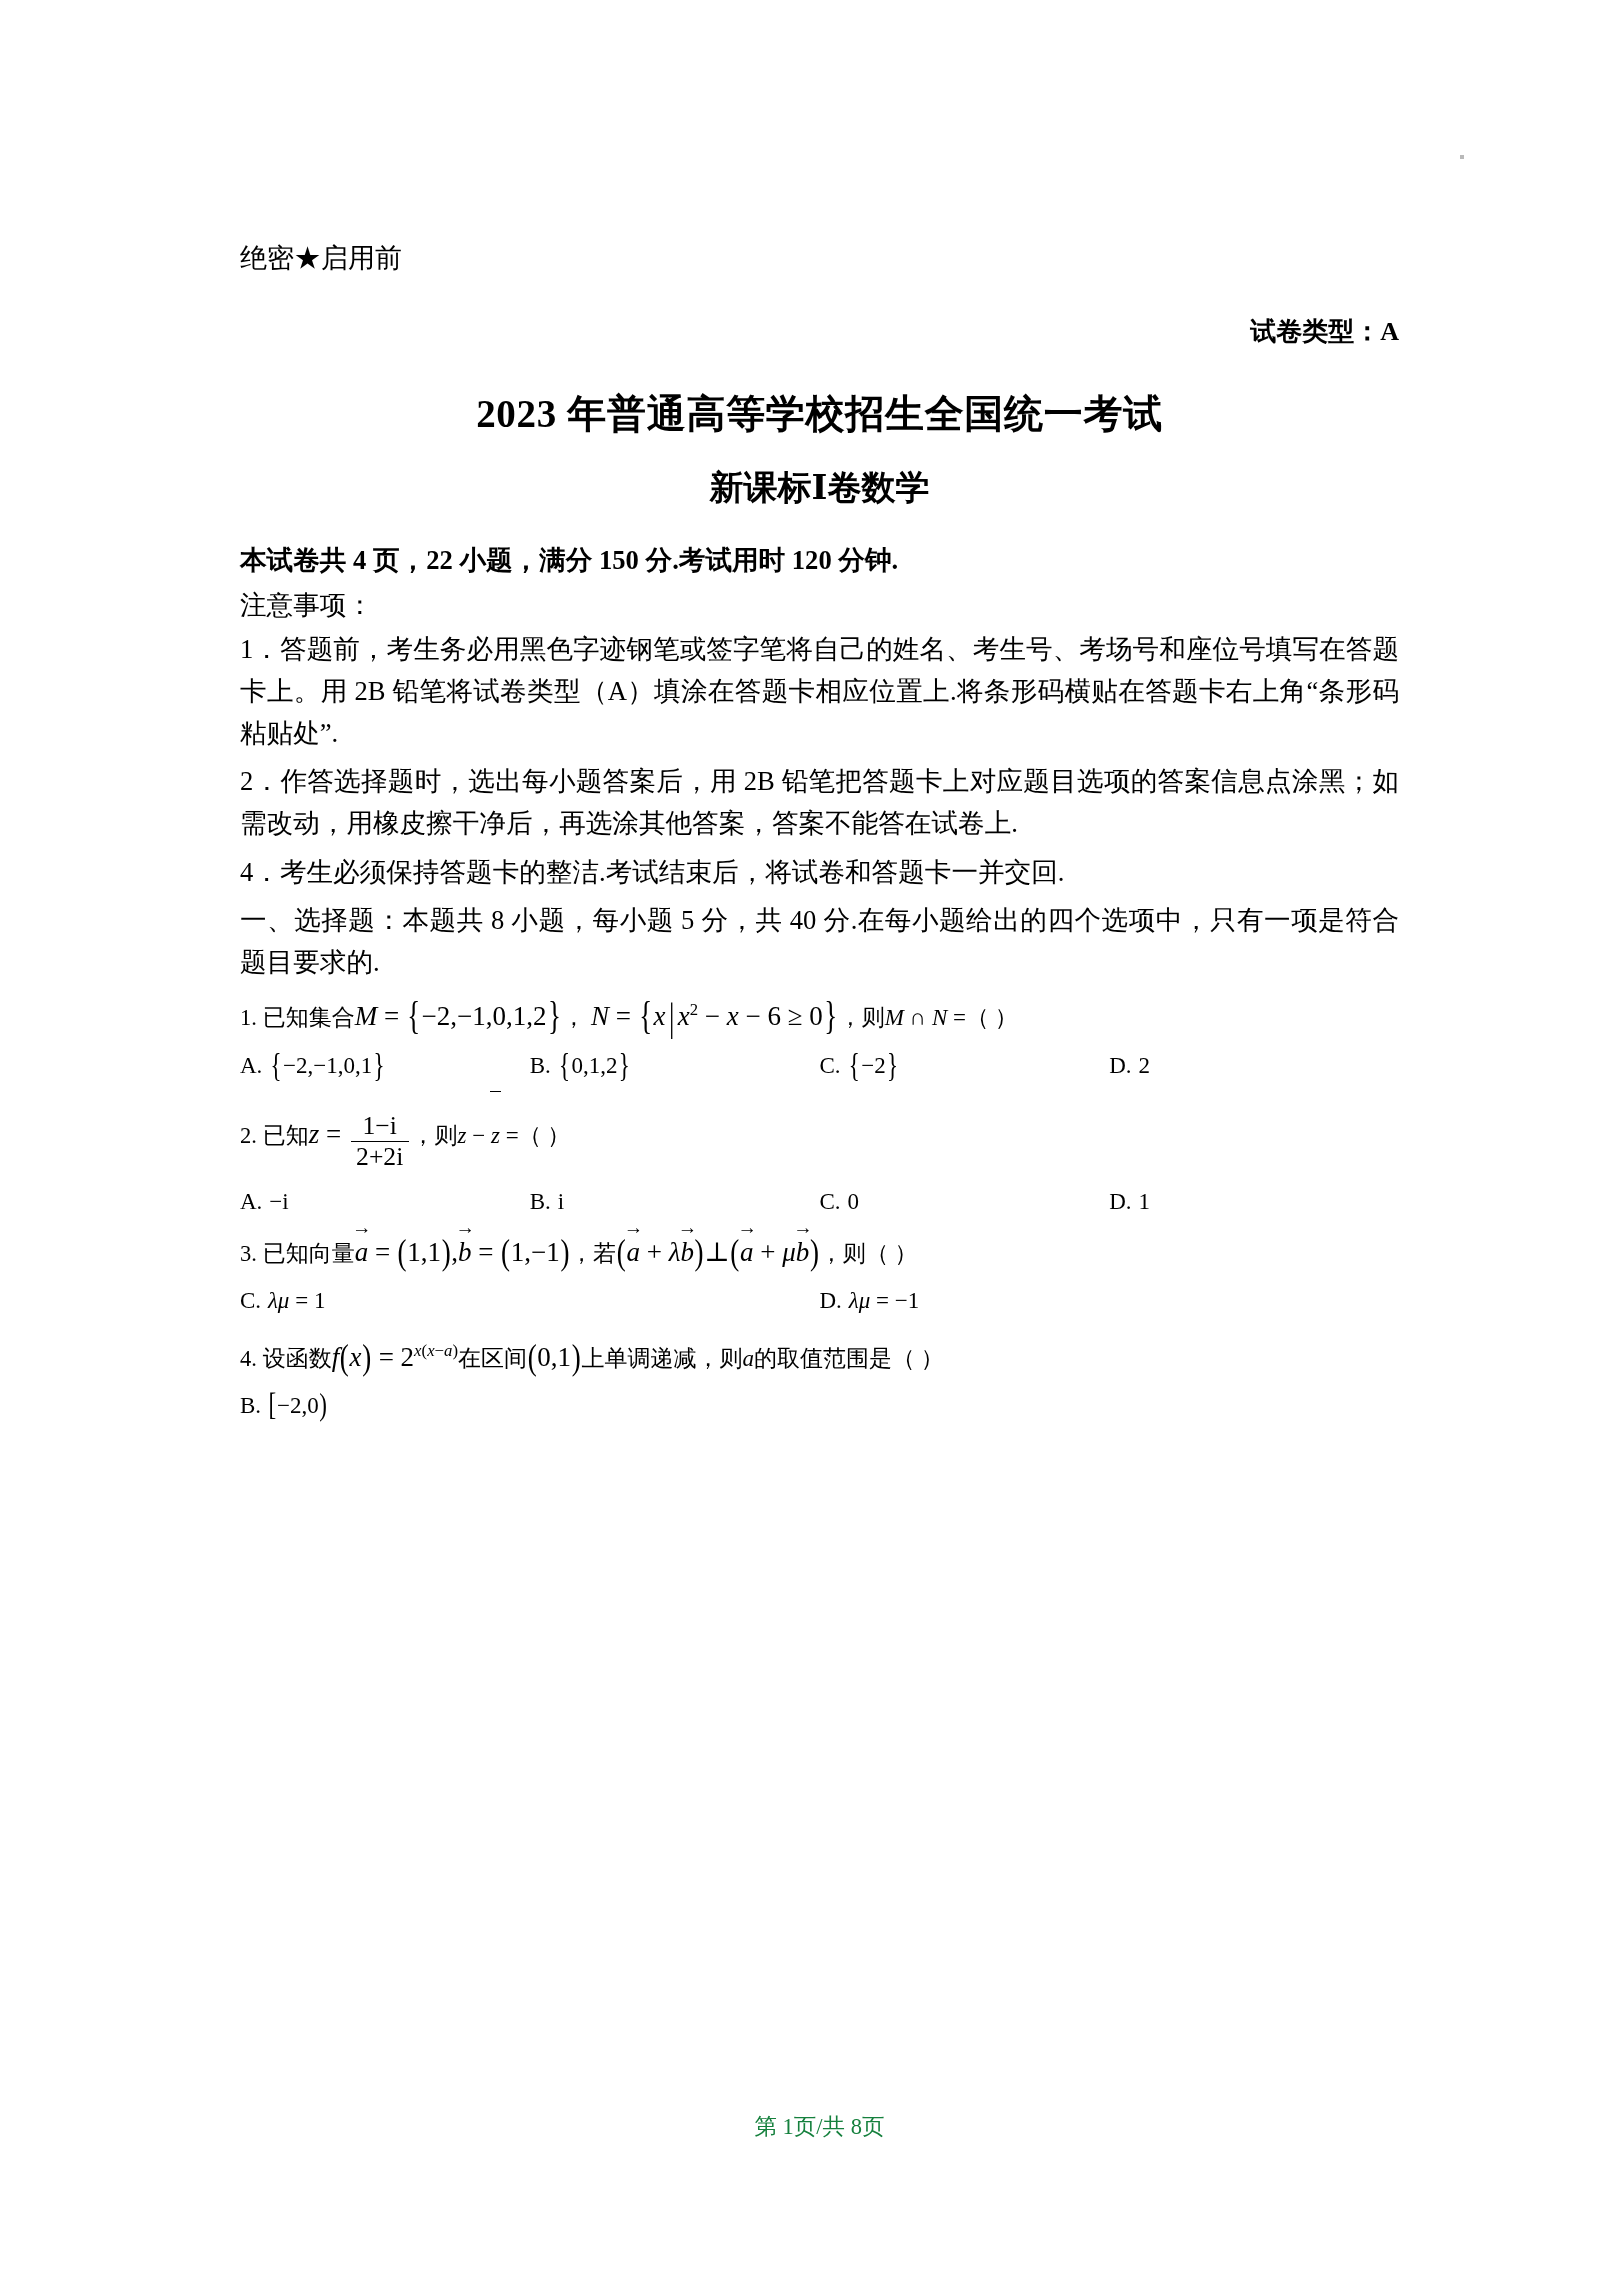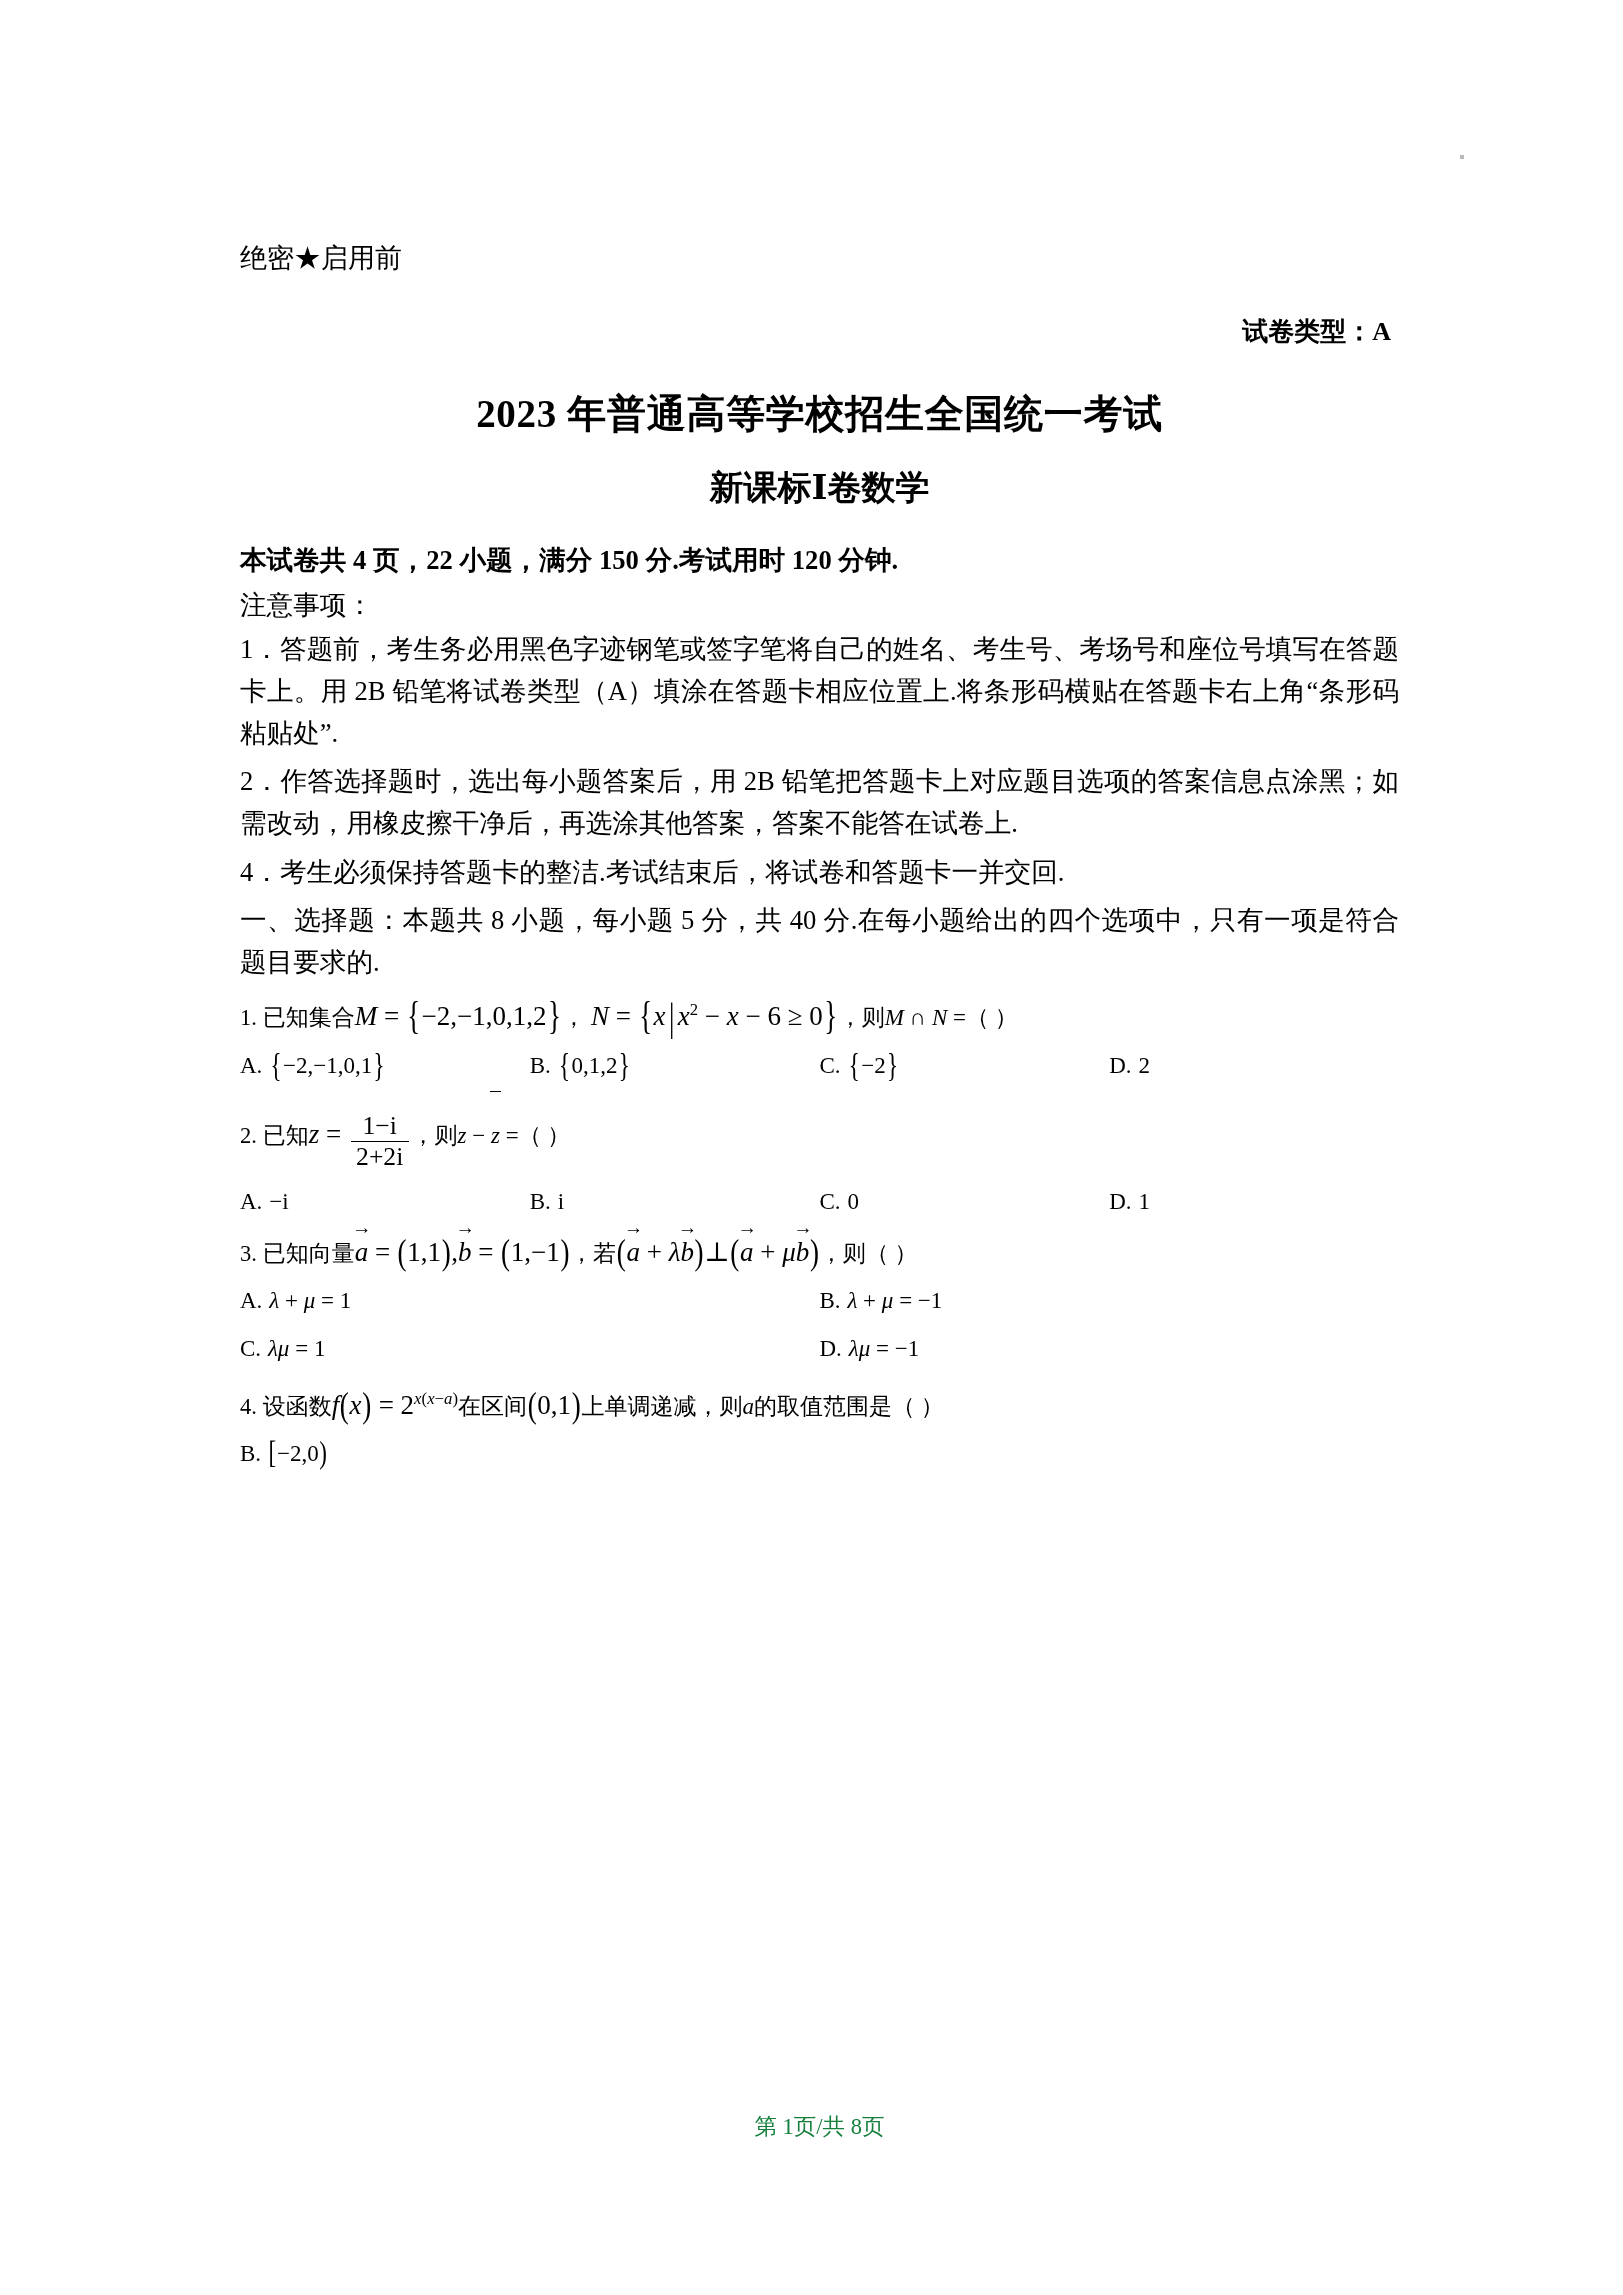--- a/index.html
+++ b/index.html
@@ -36,21 +36,21 @@
     position: absolute;
     left: 0;
     top: 242px;
     font-size: 27px;
     line-height: 1.2;
     font-weight: 400;
     white-space: nowrap;
   }
   .paper-type {
     position: absolute;
-    right: 8px;
+    right: 0;
     top: 314px;
     font-size: 26px;
     font-weight: 700;
     white-space: nowrap;
     text-align: right;
   }
   .speck {
     position: absolute;
     left: 1220px;
     top: 155px;
@@ -289,28 +289,20 @@
         </div>
       </div>
 
       <div class="qblock">
         <p class="qstem">
           <span class="qnum">3.</span>
           <span>已知向量</span><span class="m big"><span class="vec">a</span><span class="mr"> = </span><span class="paren">(</span><span class="mr">1,1</span><span class="paren">)</span><span class="mr">,</span><span class="vec">b</span><span class="mr"> = </span><span class="paren">(</span><span class="mr">1,−1</span><span class="paren">)</span></span><span>，若</span><span class="m big"><span class="paren">(</span><span class="vec">a</span><span class="mr"> + </span><span class="m">λ</span><span class="vec">b</span><span class="paren">)</span><span class="mr">⊥</span><span class="paren">(</span><span class="vec">a</span><span class="mr"> + </span><span class="m">μ</span><span class="vec">b</span><span class="paren">)</span></span><span>，则（      ）</span>
         </p>
         <div class="opts two">
           <div class="opt">
-            <span class="lbl">A.</span><span class="m"><span class="m">λ</span><span class="mr"> + </span><span class="m">μ</span><span class="mr"> = 1</span></span>
-          </div>
-          <div class="opt">
-            <span class="lbl">B.</span><span class="m"><span class="m">λ</span><span class="mr"> + </span><span class="m">μ</span><span class="mr"> = −1</span></span>
-          </div>
-        </div>
-        <div class="opts two">
-          <div class="opt">
             <span class="lbl">C.</span><span class="m"><span class="m">λμ</span><span class="mr"> = 1</span></span>
           </div>
           <div class="opt">
             <span class="lbl">D.</span><span class="m"><span class="m">λμ</span><span class="mr"> = −1</span></span>
           </div>
         </div>
       </div>
 
       <div class="qblock">
         <p class="qstem">

